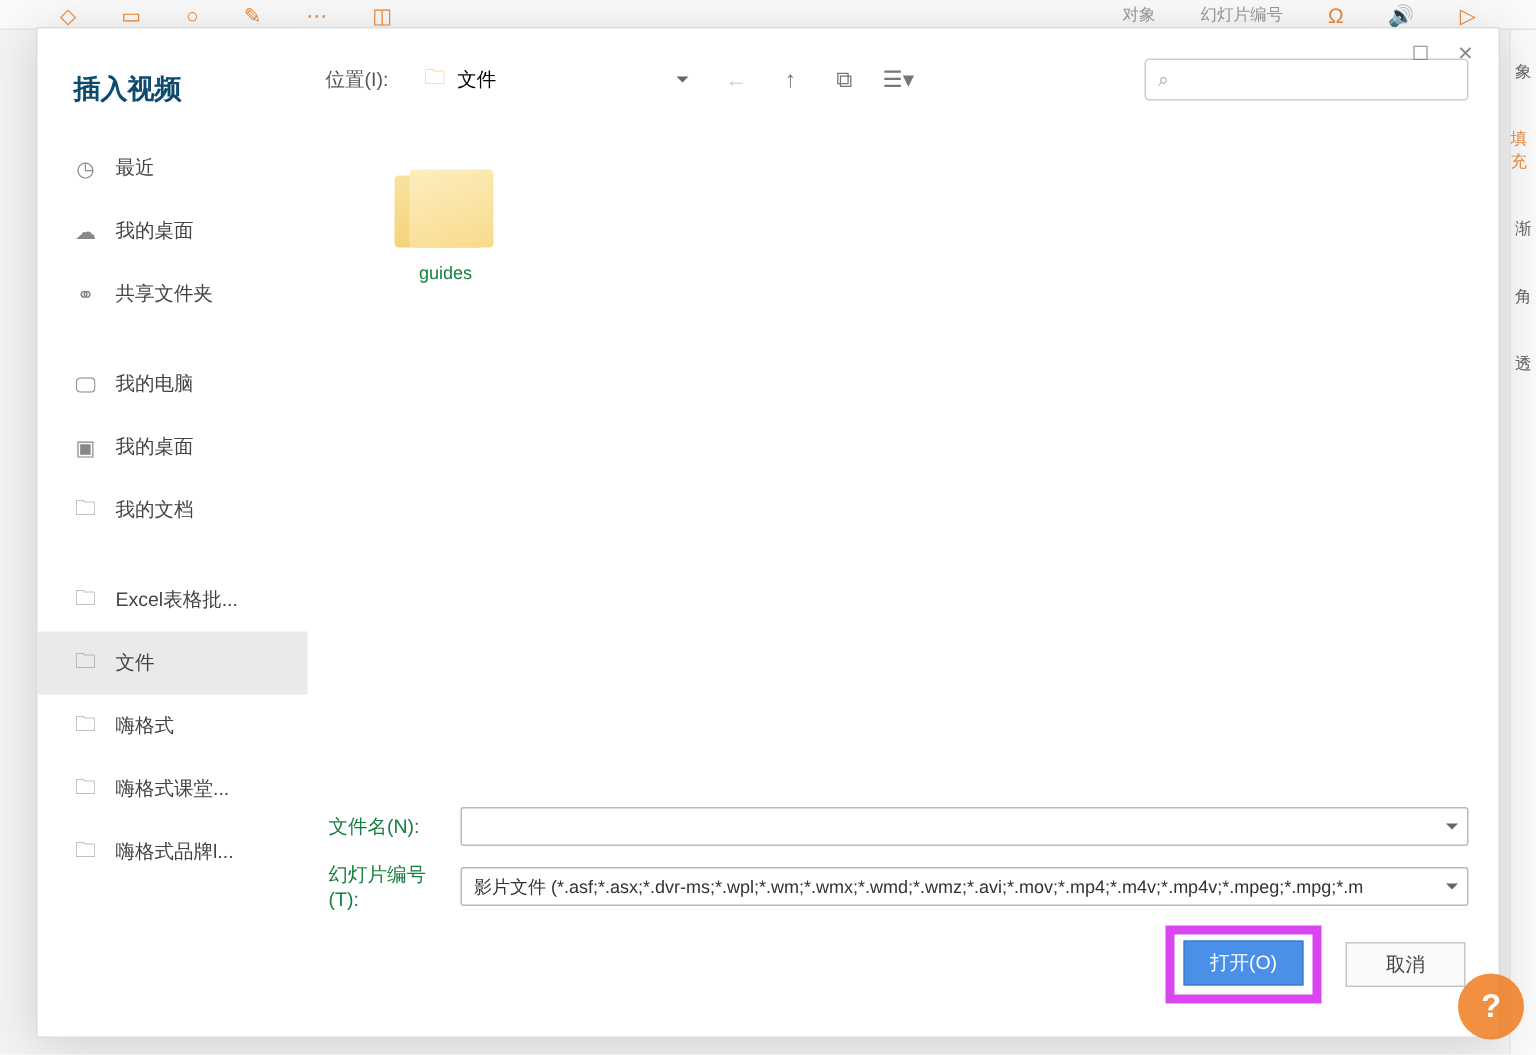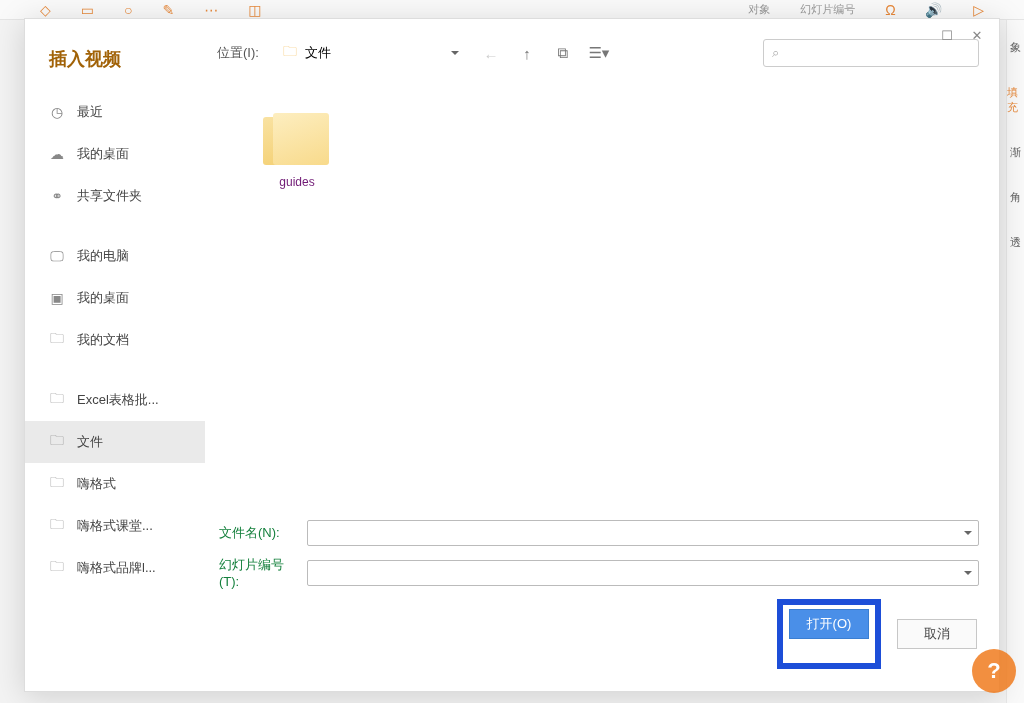--- a/index.html
+++ b/index.html
@@ -49,21 +49,21 @@
     color: #888; font-size: 13px; cursor: pointer;
   }
 
   .dlg-body { flex: 1; display: flex; min-height: 0; }
 
   .sidebar {
     width: 180px; flex-shrink: 0;
     padding: 18px 0;
   }
   .dlg-title {
-    font-size: 18px; font-weight: 600; color: #a16207;
+    font-size: 18px; font-weight: 600; color: #0c4a6e;
     padding: 10px 24px 20px;
   }
   .side-item {
     height: 42px; display: flex; align-items: center; gap: 12px;
     padding: 0 24px; color: #444; cursor: pointer;
     font-size: 13px;
   }
   .side-item.active { background: #eaeaea; }
   .side-icon { width: 16px; height: 16px; color: #888; display: flex; align-items: center; justify-content: center; font-size: 14px; }
   .side-spacer { height: 18px; }
@@ -104,21 +104,21 @@
   }
 
   .file-area {
     flex: 1; display: flex; align-content: flex-start; flex-wrap: wrap;
     gap: 30px; padding: 30px 10px;
   }
   .file-item {
     width: 140px; display: flex; flex-direction: column; align-items: center;
     gap: 6px; cursor: pointer; padding: 4px;
   }
-  .file-label { font-size: 12px; color: #701a75; text-align: center; max-width: 140px; overflow: hidden; text-overflow: ellipsis; white-space: nowrap; }
+  .file-label { font-size: 12px; color: #15803d; text-align: center; max-width: 140px; overflow: hidden; text-overflow: ellipsis; white-space: nowrap; }
 
   .folder-shape {
     width: 72px; height: 60px; position: relative;
   }
   .folder-shape::before {
     content: ""; position: absolute; left: 2px; top: 8px;
     width: 60px; height: 48px;
     background: linear-gradient(160deg,#f9e2a2,#f3cd6b);
     border-radius: 3px;
   }
@@ -170,21 +170,21 @@
   .type-text {
     white-space: nowrap; overflow: hidden; text-overflow: clip;
     line-height: 24px; display: block;
   }
 
   .action-row {
     display: flex; gap: 16px; justify-content: flex-end; padding-right: 2px;
     align-items: center;
   }
   .open-wrap {
-    border: 6px solid #1d4ed8; padding: 4px 6px 24px 6px;
+    border: 6px solid #d946ef; padding: 4px 6px 6px 6px;
   }
   .btn {
     min-width: 80px; height: 30px;
     display: flex; align-items: center; justify-content: center;
     font-size: 13px; cursor: pointer;
     border: 1px solid #c7c7c7; background: #fafafa; color: #444;
   }
   .btn.primary {
     background: #4a8fe8; border-color: #3a7ed2; color: #fff;
   }
@@ -314,20 +314,21 @@
       <div class="bottom-bar">
         <div class="row">
           <span class="row-label">文件名(N):</span>
           <div class="txt-input">
             <span class="dropdown-caret"></span>
           </div>
         </div>
         <div class="row">
           <span class="row-label">幻灯片编号(T):</span>
           <div class="txt-input">
+            <span class="type-text">影片文件 (*.asf;*.asx;*.dvr-ms;*.wpl;*.wm;*.wmx;*.wmd;*.wmz;*.avi;*.mov;*.mp4;*.m4v;*.mp4v;*.mpeg;*.mpg;*.m</span>
             <span class="dropdown-caret"></span>
           </div>
         </div>
         <div class="action-row">
           <div class="open-wrap">
             <div class="btn primary">打开(O)</div>
           </div>
           <div class="btn">取消</div>
         </div>
       </div>

